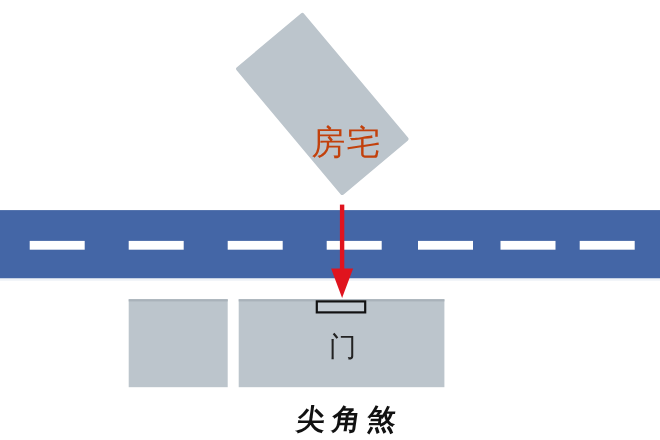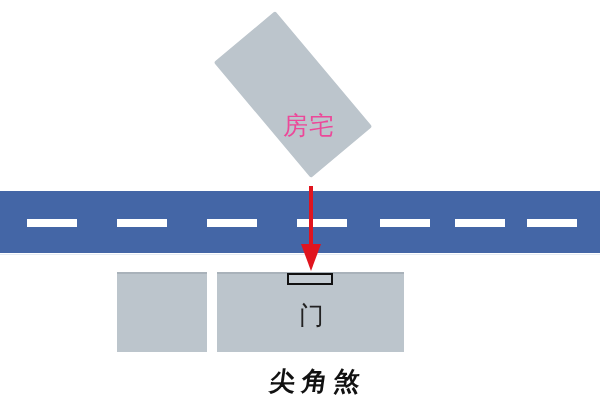--- a/index.html
+++ b/index.html
@@ -1,18 +1,18 @@
 <!DOCTYPE html>
 <html><head>
 <meta charset="utf-8">
 <style>
   html,body{margin:0;padding:0;}
   body{width:600px;height:400px;background:#ffffff;position:relative;overflow:hidden;font-family:"DejaVu Sans",sans-serif;}
   .house{position:absolute;left:253px;top:19px;width:80px;height:151px;background:#bcc5cc;transform:rotate(-40deg);transform-origin:center;border-radius:2px;}
-  .house-label{position:absolute;left:283px;top:109px;font-size:25px;color:#ec4899;letter-spacing:1px;}
+  .house-label{position:absolute;left:283px;top:109px;font-size:31px;color:#c2410c;letter-spacing:1px;}
   .road{position:absolute;left:0;top:191px;width:600px;height:62px;background:#4466a6;}
   .dash{position:absolute;top:28px;height:8px;width:50px;background:#ffffff;}
   .arrow-shaft{position:absolute;left:309px;top:186px;width:4px;height:60px;background:#e0141e;}
   .arrow-head{position:absolute;left:301px;top:244px;width:0;height:0;border-left:10px solid transparent;border-right:10px solid transparent;border-top:27px solid #e0141e;}
   .curb{position:absolute;left:0;top:254px;width:600px;height:1px;background:#e6ecf3;}
   .bldg{position:absolute;top:272px;height:80px;background:#bcc5cc;border-top:2px solid #a9b2ba;box-sizing:border-box;}
   .door{position:absolute;left:287px;top:273px;width:46px;height:12px;border:2px solid #111;box-sizing:border-box;background:#c3cbd2;}
   .door-label{position:absolute;left:299px;top:299px;font-size:25px;color:#222;}
   .caption{position:absolute;left:270px;top:364px;font-family:"DejaVu Serif",serif;font-size:26px;font-weight:bold;color:#111;letter-spacing:6px;transform:skewX(-8deg);}
 </style>

